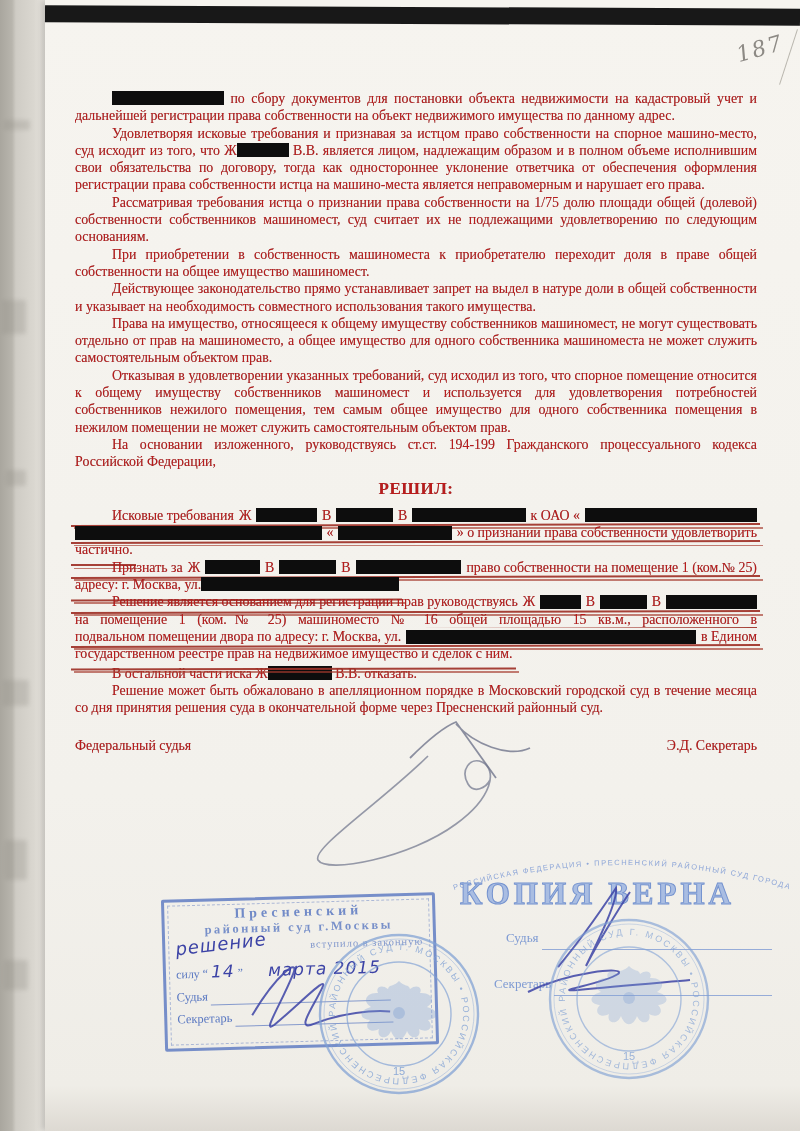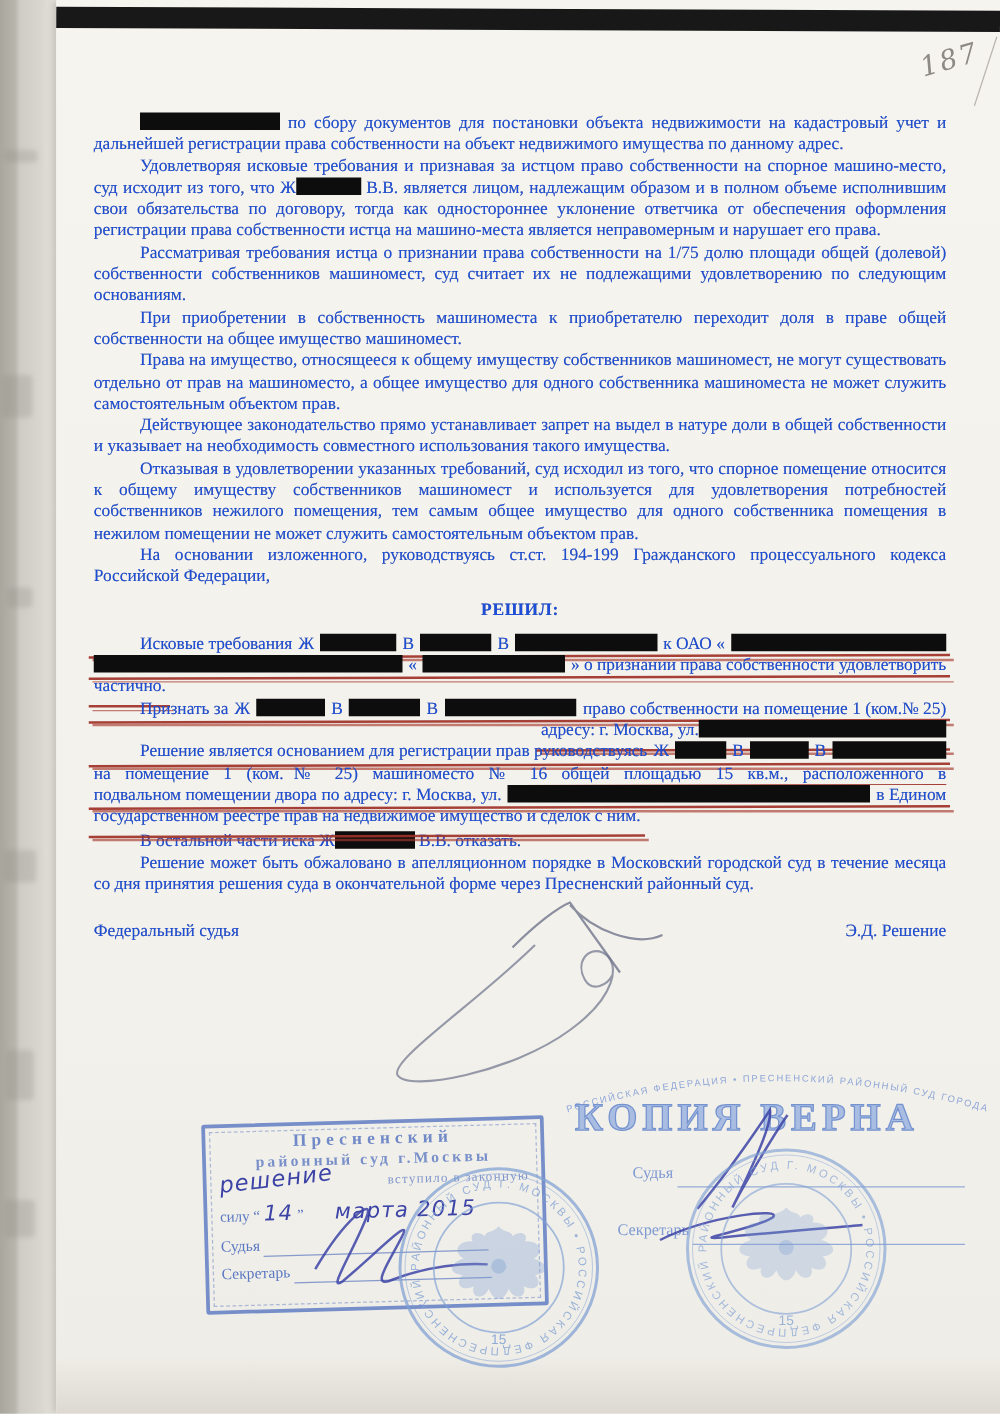--- a/index.html
+++ b/index.html
@@ -16,28 +16,28 @@
   }
   .topbar{position:absolute;left:45px;top:7px;width:755px;height:17px;background:#181818;transform:rotate(.25deg);}
   .crease{position:absolute;left:788px;top:28px;width:1px;height:58px;background:#b9b6ae;transform:rotate(18deg);}
   .pagenum{
     position:absolute;left:736px;top:36px;color:#8d8a85;font-size:22px;
     font-family:"DejaVu Serif",serif;font-style:italic;transform:rotate(-16deg);letter-spacing:2px;
   }
   
   .doc{
     position:absolute;left:75px;top:90px;width:682px;
-    font-size:13.9px;line-height:17.3px;color:#1d4ed8;
+    font-size:13.9px;line-height:17.3px;color:#b91c1c;
     text-shadow:0 0 .5px rgba(40,40,40,.45);
   }
   .doc p{margin:0;text-align:justify;text-indent:37px;}
   .redact{display:inline-block;background:#0d0d0d;height:14px;vertical-align:-2px;}
-  .heading{text-align:center;font-weight:bold;letter-spacing:.5px;margin:9px 0 10px 0;font-size:14px;}
-  
-  .fline{display:flex;align-items:flex-start;gap:5px;position:relative;height:17.3px;}
+  .heading{text-align:center;font-weight:bold;letter-spacing:.5px;margin:9px 0 10px 0;font-size:17px;}
+  
+  .fline{display:flex;align-items:center;gap:5px;position:relative;height:17.3px;}
   .fline span{white-space:nowrap;}
   .fline .redact{height:14px;}
   .grow1{flex-grow:1;}
   .grow2{flex-grow:2;}
   .grow3{flex-grow:3;}
   .jline{text-align:justify;text-align-last:justify;position:relative;height:17.3px;white-space:nowrap;overflow:hidden;}
   .redline::before{content:"";position:absolute;left:-4px;right:-3px;bottom:-2px;height:2px;background:#9e3127;opacity:.92;transform:rotate(-.15deg);}
   .redline::after{content:"";position:absolute;left:-1px;right:-6px;bottom:-5px;height:1.8px;background:#a63a2e;opacity:.65;}
   .partline{position:relative;display:inline-block;height:23px;}
   .plain{margin:0;text-align:justify;text-indent:37px;}
@@ -93,22 +93,22 @@
 <div class="pagenum">187</div>
 
 <div class="doc">
 
   <p><span class="redact" style="width:112px;"></span> <span>по сбору документов для постановки объекта недвижимости на кадастровый учет и дальнейшей регистрации права собственности на объект недвижимого имущества по данному адрес.</span></p>
 
   <p><span>Удовлетворяя исковые требования и признавая за истцом право собственности на спорное машино-место, суд исходит из того, что Ж</span><span class="redact" style="width:52px;"></span> <span>В.В. является лицом, надлежащим образом и в полном объеме исполнившим свои обязательства по договору, тогда как одностороннее уклонение ответчика от обеспечения оформления регистрации права собственности истца на машино-места является неправомерным и нарушает его права.</span></p>
 
   <p>Рассматривая требования истца о признании права собственности на 1/75 долю площади общей (долевой) собственности собственников машиномест, суд считает их не подлежащими удовлетворению по следующим основаниям.</p>
   <p>При приобретении в собственность машиноместа к приобретателю переходит доля в праве общей собственности на общее имущество машиномест.</p>
+  <p>Действующее законодательство прямо устанавливает запрет на выдел в натуре доли в общей собственности и указывает на необходимость совместного использования такого имущества.</p>
   <p>Права на имущество, относящееся к общему имуществу собственников машиномест, не могут существовать отдельно от прав на машиноместо, а общее имущество для одного собственника машиноместа не может служить самостоятельным объектом прав.</p>
-  <p>Действующее законодательство прямо устанавливает запрет на выдел в натуре доли в общей собственности и указывает на необходимость совместного использования такого имущества.</p>
   <p>Отказывая в удовлетворении указанных требований, суд исходил из того, что спорное помещение относится к общему имуществу собственников машиномест и используется для удовлетворения потребностей собственников нежилого помещения, тем самым общее имущество для одного собственника помещения в нежилом помещении не может служить самостоятельным объектом прав.</p>
   <p>На основании изложенного, руководствуясь ст.ст. 194-199 Гражданского процессуального кодекса Российской Федерации,</p>
 
   <div class="heading">РЕШИЛ:</div>
 
   <div class="fline redline" style="padding-left:37px;">
     <span>Исковые требования</span>
     <span>Ж</span>
       <span class="redact grow1" style="width:50px;"></span>
     <span>В</span>
@@ -131,21 +131,21 @@
   <div class="fline redline" style="padding-left:37px;">
     <span>Признать за</span>
     <span>Ж</span>
       <span class="redact grow1" style="width:42px;"></span>
     <span>В</span>
       <span class="redact grow1" style="width:44px;"></span>
     <span>В</span>
       <span class="redact grow2" style="width:80px;"></span>
     <span>право собственности на  помещение 1 (ком.№ 25)</span>
   </div>
-  <div style="height:17.3px;text-align:right;">
+  <div style="height:17.3px;">
     <span class="partline redline"><span>адресу: г. Москва, ул.</span><span class="redact" style="width:198px;vertical-align:-2px;"></span></span>
   </div>
 
   <div class="fline redline" style="padding-left:37px;">
     <span>Решение является основанием для  регистрации прав руководствуясь</span>
     <span>Ж</span>
       <span class="redact grow1" style="width:34px;"></span>
     <span>В</span>
       <span class="redact grow1" style="width:40px;"></span>
     <span>В</span>
@@ -160,21 +160,21 @@
   <div style="height:17.3px;">
     <span class="partline redline"><span>государственном  реестре прав на недвижимое имущество и сделок с ним.</span></span>
   </div>
 
   <p class="plain" style="margin-top:2px;"><span>В остальной части иска</span> <span>Ж</span><span class="redact" style="width:64px;"></span> <span>В.В. отказать.</span></p>
 
   <p>Решение может быть обжаловано в апелляционном порядке в Московский городской суд в течение месяца со дня принятия решения суда в окончательной форме через Пресненский районный суд.</p>
 
   <div class="sigrow">
     <span>Федеральный судья</span>
-    <span>Э.Д. Решение</span>
+    <span>Э.Д. Секретарь</span>
   </div>
 </div>
 
 <svg class="bigsig" width="320" height="160" viewBox="0 0 320 160">
   <path d="M168,38 C120,85 52,130 58,142 C66,156 150,140 196,106 C232,80 238,52 222,44 C210,39 200,52 208,66 C214,76 226,70 230,62" fill="none" stroke="#7d8296" stroke-width="1.7" opacity="0.8"></path>
   <path d="M150,40 C168,22 186,8 196,4 L236,60 M196,6 C214,26 248,40 270,30" fill="none" stroke="#70758c" stroke-width="1.8" opacity="0.8"></path>
 </svg>
 
 <div class="rectstamp">
   <div class="r1">Пресненский</div>

